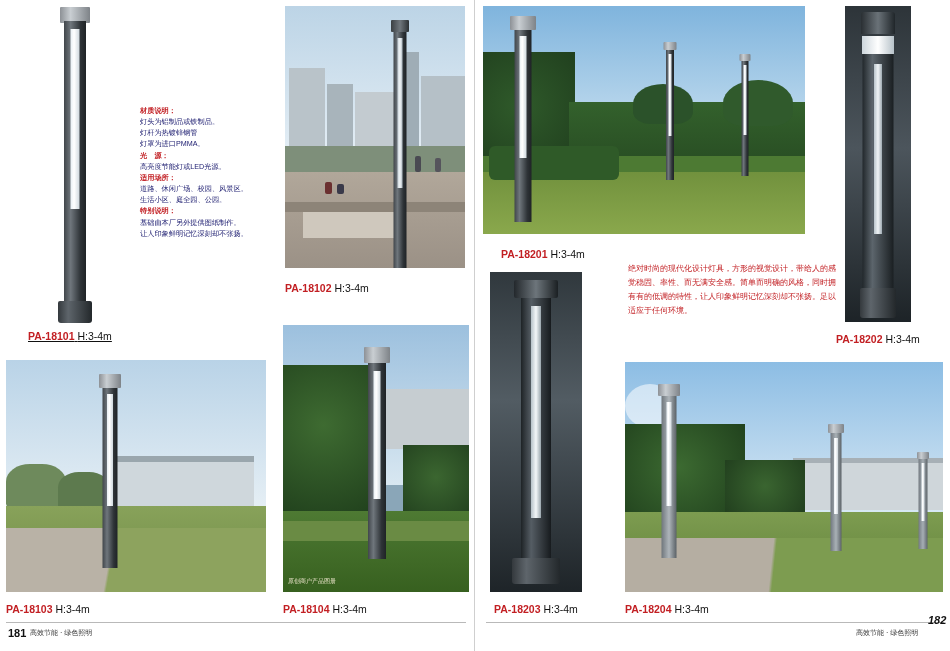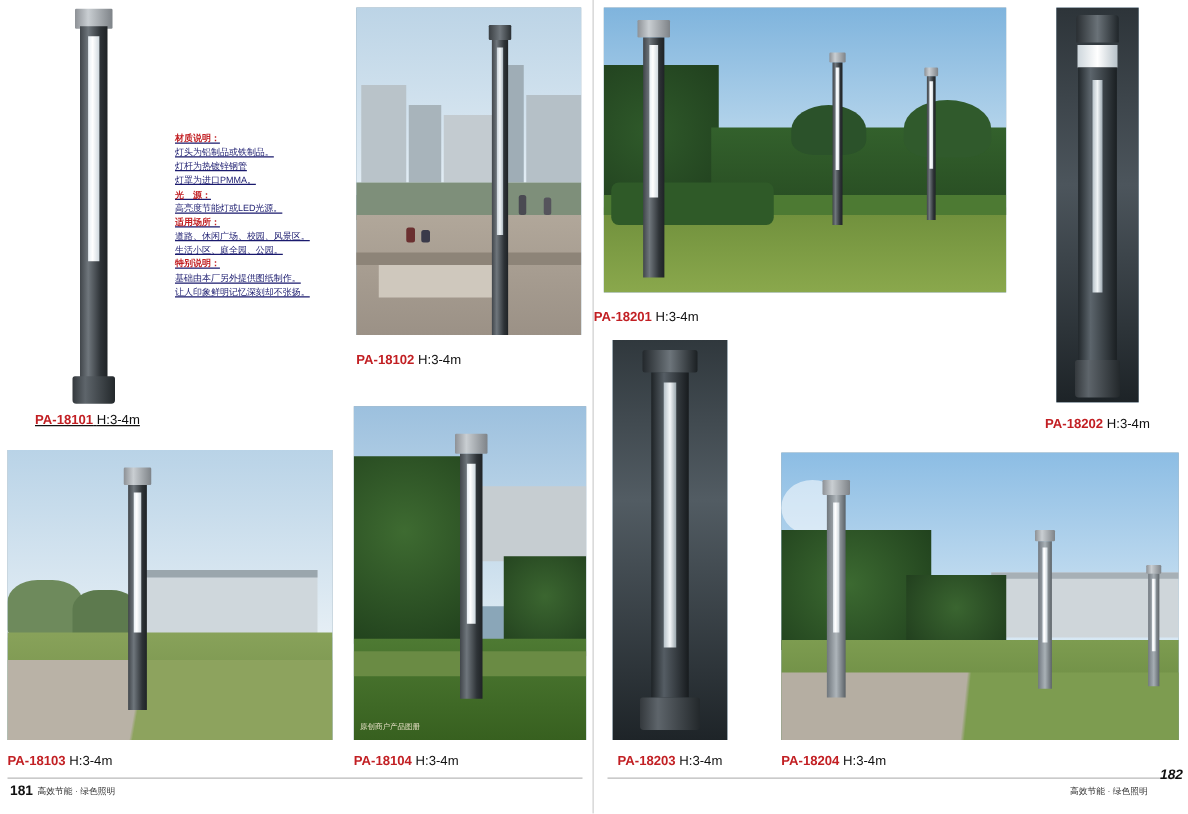--- a/index.html
+++ b/index.html
@@ -116,21 +116,21 @@
       <div class="body" style="top:16px;width:22px;height:285px;"></div>
       <div class="slot" style="top:24px;width:9px;height:180px;"></div>
       <div class="base" style="top:296px;width:34px;height:22px;"></div>
     </div>
   </div>
   <div class="caption" style="left:28px;top:330px;text-decoration:underline;">
     <span class="code">PA-18101</span>
     <span>H:3-4m</span>
   </div>
 
-  <div class="specs" style="left:140px;top:105px;text-decoration:underline;">
+  <div class="specs" style="left:140px;top:105px;">
     <div class="hd">材质说明：</div>
     <div>灯头为铝制品或铁制品。</div>
     <div>灯杆为热镀锌钢管</div>
     <div>灯罩为进口PMMA。</div>
     <div class="hd">光　源：</div>
     <div>高亮度节能灯或LED光源。</div>
     <div class="hd">适用场所：</div>
     <div>道路、休闲广场、校园、风景区。</div>
     <div>生活小区、庭全园、公园。</div>
     <div class="hd">特别说明：</div>
@@ -193,40 +193,41 @@
       <div class="cap" style="top:0;width:13px;height:8px;"></div>
       <div class="body" style="top:8px;width:8px;height:130px;"></div>
       <div class="slot" style="top:12px;width:3px;height:82px;"></div>
     </div>
     <div class="lamp" style="left:252px;top:48px;width:20px;height:122px;">
       <div class="cap" style="top:0;width:11px;height:7px;"></div>
       <div class="body" style="top:7px;width:7px;height:115px;"></div>
       <div class="slot" style="top:11px;width:3px;height:70px;"></div>
     </div>
   </div>
-  <div class="caption" style="left:455px;top:248px;padding-left:20px;">
+  <div class="caption" style="left:481px;top:248px;padding-left:20px;">
     <span class="code">PA-18201</span>
     <span>H:3-4m</span>
   </div>
 
   <div class="photo" style="left:845px;top:6px;width:66px;height:316px;">
     <div class="sky" style="height:316px;background:linear-gradient(#2d3439,#4c555c 45%,#1d2327);"></div>
     <div class="lamp" style="left:8px;top:6px;width:50px;height:308px;">
       <div class="cap" style="top:0;width:34px;height:22px;background:linear-gradient(90deg,#2a2f33,#6a7278,#20262a);border-radius:3px 3px 0 0;"></div>
       <div class="slot" style="top:24px;width:32px;height:18px;background:linear-gradient(90deg,#cdd6dc,#ffffff,#b7c2c9);"></div>
       <div class="body" style="top:42px;width:31px;height:236px;background:linear-gradient(90deg,#22282c,#5c656c 32%,#1a1f22);"></div>
       <div class="slot" style="top:52px;width:8px;height:170px;background:linear-gradient(90deg,#b8c3ca,#f0f4f6,#9fabb3);"></div>
       <div class="base" style="top:276px;width:36px;height:30px;"></div>
     </div>
   </div>
   <div class="caption" style="left:836px;top:333px;">
     <span class="code">PA-18202</span>
     <span>H:3-4m</span>
   </div>
 
+  <div class="desc-red" style="left:628px;top:262px;width:208px;">绝对时尚的现代化设计灯具，方形的视觉设计，带给人的感觉稳固、率性、而无满安全感。简单而明确的风格，同时拥有有的低调的特性，让人印象鲜明记忆深刻却不张扬。足以适应于任何环境。</div>
 
   <div class="photo" style="left:6px;top:360px;width:260px;height:232px;">
     <div class="sky" style="height:150px;background:linear-gradient(#b9d3e7,#e6eff5);"></div>
     <div style="position:absolute;left:98px;top:96px;width:150px;height:52px;background:#cfd7dc;"></div>
     <div style="position:absolute;left:98px;top:96px;width:150px;height:6px;background:#9aa6ad;"></div>
     <div style="position:absolute;left:0;top:104px;width:60px;height:44px;background:#6e8a5c;border-radius:40% 40% 10% 10%;"></div>
     <div style="position:absolute;left:52px;top:112px;width:52px;height:38px;background:#5d7a4e;border-radius:40% 40% 10% 10%;"></div>
     <div class="ground" style="top:146px;height:86px;background:linear-gradient(#88a25a,#6e8a45);"></div>
     <div style="position:absolute;left:0;top:168px;width:260px;height:64px;background:linear-gradient(100deg,#b9b2a6 40%,#8da35e 41%);"></div>
     <div class="lamp" style="left:84px;top:14px;width:40px;height:196px;">

